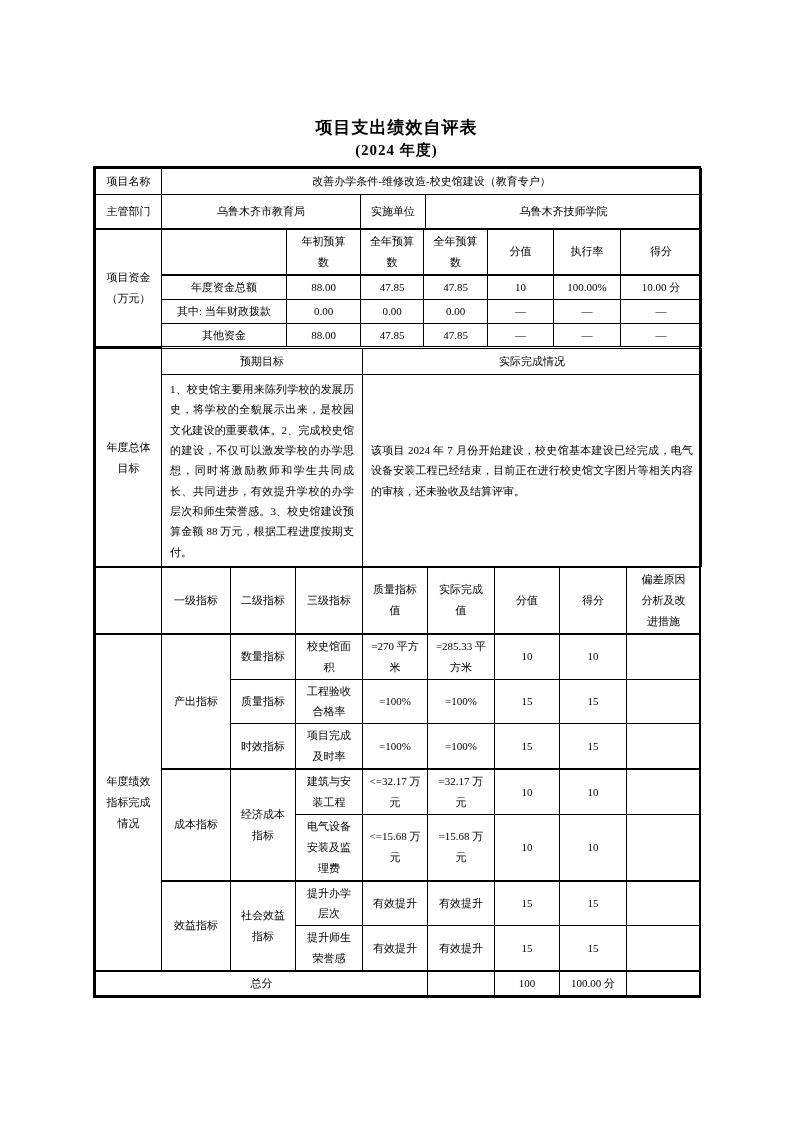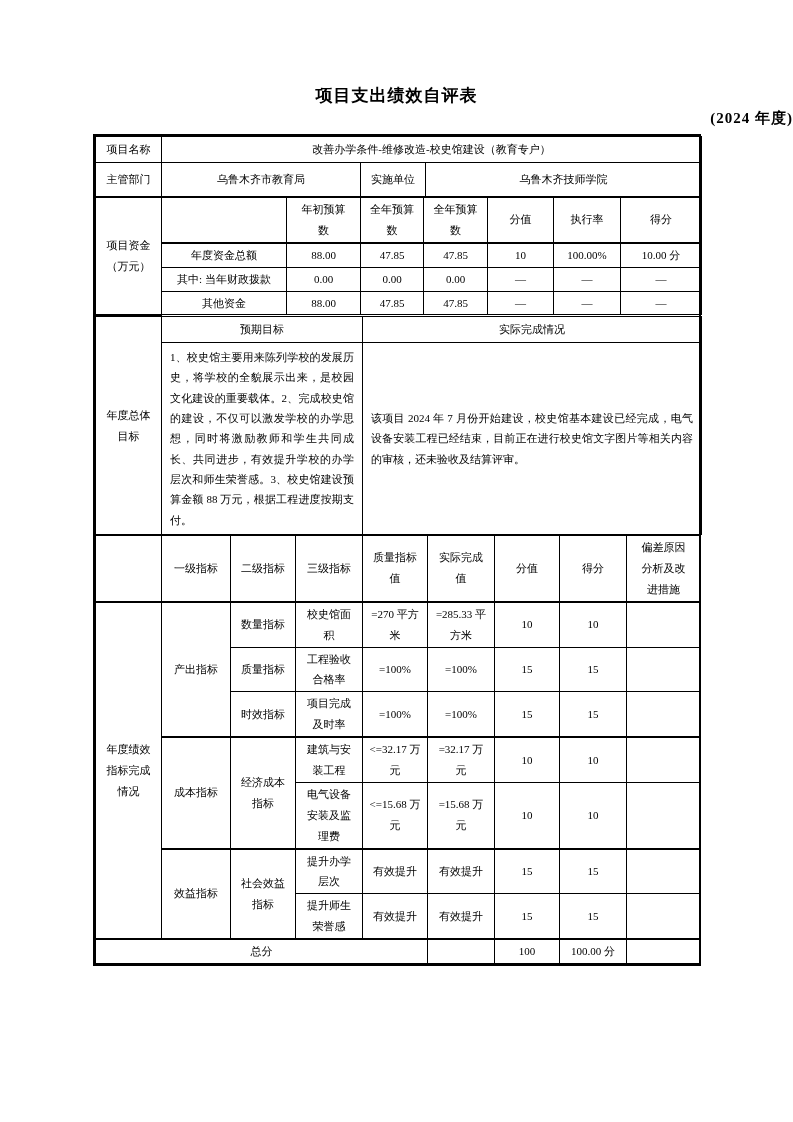--- a/index.html
+++ b/index.html
@@ -3,25 +3,25 @@
 <meta charset="utf-8">
 <style>
   html,body{margin:0;padding:0;background:#e8e8e8;}
   .page{
     width:793px;height:1122px;margin:0 auto;background:#ffffff;
     position:relative;color:#000;
     font-family:"Liberation Serif","DejaVu Serif",serif;
     box-sizing:border-box;
   }
   .doc-title{
-    padding-top:84px;text-align:center;font-size:17px;font-weight:bold;
+    padding-top:116px;text-align:center;font-size:17px;font-weight:bold;
     line-height:23px;letter-spacing:1px;
   }
   .doc-subtitle{
-    text-align:right;font-size:15px;font-weight:bold;line-height:22px;letter-spacing:1px;font-family:Liberation Serif, serif;
+    text-align:center;font-size:15px;font-weight:bold;line-height:22px;letter-spacing:1px;font-family:Liberation Serif, serif;
   }
   .table-wrap{
     width:608px;margin:5px 12px 0 93px;border:2px solid #000;box-sizing:border-box;
   }
   table{border-collapse:collapse;width:100%;table-layout:fixed;}
   td{
     border:1px solid #000;text-align:center;vertical-align:middle;
     font-size:11px;line-height:1.9;padding:1px 3px;
     white-space:pre-line;word-break:break-all;overflow:hidden;
   }

